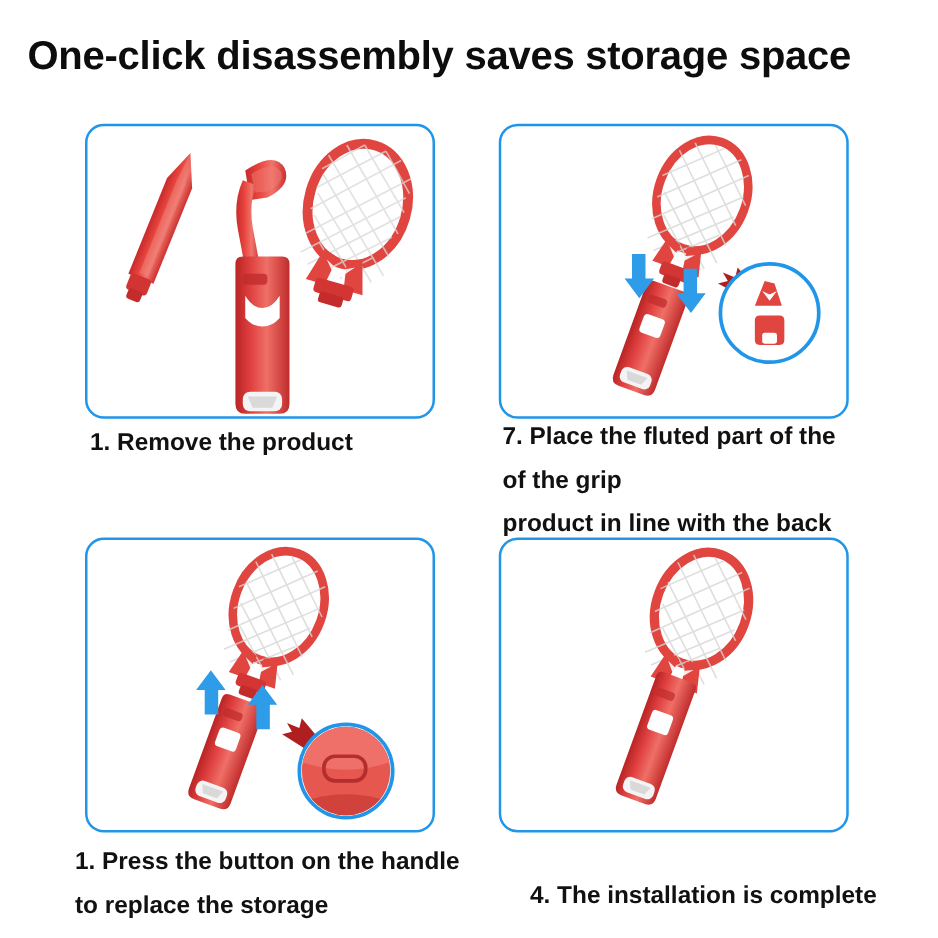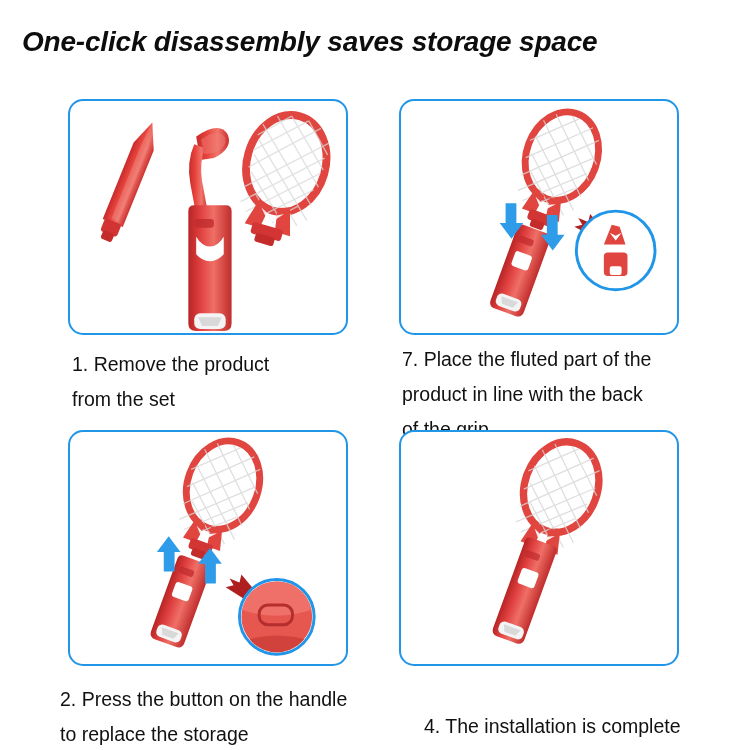--- a/index.html
+++ b/index.html
@@ -13,49 +13,47 @@
     font-family: "Liberation Sans", sans-serif;
     overflow: hidden;
     position: relative;
   }
 
   #page-title {
     position: absolute;
     left: 22px;
     top: 26px;
     width: 710px;
-    font-size: 28px;
+    font-size: 32px;
     font-weight: 700;
     color: #0d0d0d;
     letter-spacing: -0.2px;
     white-space: nowrap;
-    font-style: italic;
   }
 
   .panel {
     position: absolute;
     background: #ffffff;
     border: 2.5px solid #2196e8;
     border-radius: 15px;
     box-sizing: border-box;
     overflow: hidden;
   }
   #panel-1 { left: 68px;  top: 99px;  width: 280px; height: 236px; }
   #panel-2 { left: 399px; top: 99px;  width: 280px; height: 236px; }
   #panel-3 { left: 68px;  top: 430px; width: 280px; height: 236px; }
   #panel-4 { left: 399px; top: 430px; width: 280px; height: 236px; }
 
   .caption {
     position: absolute;
     font-size: 19.5px;
-    font-weight: 400;
+    font-weight: 700;
     color: #111111;
     line-height: 35px;
     white-space: nowrap;
-    margin-top: 10px;
   }
   #caption-1 { left: 72px;  top: 337px; }
   #caption-2 { left: 402px; top: 332px; }
   #caption-3 { left: 60px;  top: 672px; }
   #caption-4 { left: 424px; top: 699px; }
   .caption div { display: block; }
 
   .stage {
     position: absolute;
     left: 0; top: 0;
@@ -137,21 +135,20 @@
         <path d="M128 138 q6 10 14 10 q8 0 14 -10 l0 18 q-6 7 -14 7 q-8 0 -14 -7 Z" fill="#ffffff"></path>
         <rect x="126" y="216" width="32" height="16" rx="6" fill="#f4f4f4"></rect>
         <path d="M130 220 h24 l-4 9 h-16 Z" fill="#d9d9d9"></path>
       </g>
     </svg>
   </div>
 </div>
 
 <div class="caption" id="caption-1">
   <div>1. Remove the product</div>
-  <div>from the set</div>
 </div>
 
 <div class="panel" id="panel-2">
   <div class="stage">
     <svg viewBox="0 0 280 236" xmlns="http://www.w3.org/2000/svg">
       <defs>
         <linearGradient id="redGrip2" x1="0" y1="0" x2="1" y2="0">
           <stop offset="0%" stop-color="#b82424"></stop>
           <stop offset="28%" stop-color="#e04040"></stop>
           <stop offset="58%" stop-color="#ef6f66"></stop>
@@ -213,22 +210,22 @@
           <path d="M6 34 q0 -4 4 -4 h16 q4 0 4 4 v16 q0 4 -4 4 h-16 q-4 0 -4 -4 Z" fill="#e0453f"></path>
           <rect x="12" y="44" width="12" height="9" rx="2" fill="#ffffff"></rect>
         </g>
       </g>
     </svg>
   </div>
 </div>
 
 <div class="caption" id="caption-2">
   <div>7. Place the fluted part of the</div>
+  <div>of the grip</div>
   <div>product in line with the back</div>
-  <div>of the grip</div>
 </div>
 
 <div class="panel" id="panel-3">
   <div class="stage">
     <svg viewBox="0 0 280 236" xmlns="http://www.w3.org/2000/svg">
       <defs>
         <linearGradient id="redGrip3" x1="0" y1="0" x2="1" y2="0">
           <stop offset="0%" stop-color="#b82424"></stop>
           <stop offset="28%" stop-color="#e04040"></stop>
           <stop offset="58%" stop-color="#ef6f66"></stop>
@@ -291,21 +288,21 @@
           <path d="M172 150 h76 v30 q-38 14 -76 0 Z" fill="#ef7068"></path>
           <rect x="192" y="176" width="34" height="20" rx="9" fill="none" stroke="#b52e2e" stroke-width="3"></rect>
           <path d="M172 214 q38 -14 76 0 v12 h-76 Z" fill="#d2423c"></path>
         </g>
       </g>
     </svg>
   </div>
 </div>
 
 <div class="caption" id="caption-3">
-  <div>2. Press the button on the handle</div>
+  <div>1. Press the button on the handle</div>
   <div>to replace the storage</div>
 </div>
 
 <div class="panel" id="panel-4">
   <div class="stage">
     <svg viewBox="0 0 280 236" xmlns="http://www.w3.org/2000/svg">
       <defs>
         <linearGradient id="redGrip4" x1="0" y1="0" x2="1" y2="0">
           <stop offset="0%" stop-color="#b82424"></stop>
           <stop offset="28%" stop-color="#e04040"></stop>

